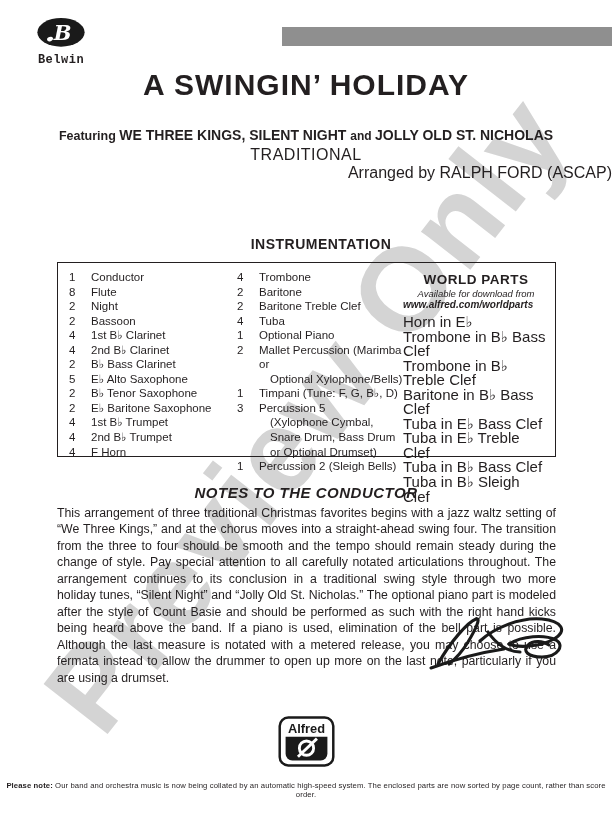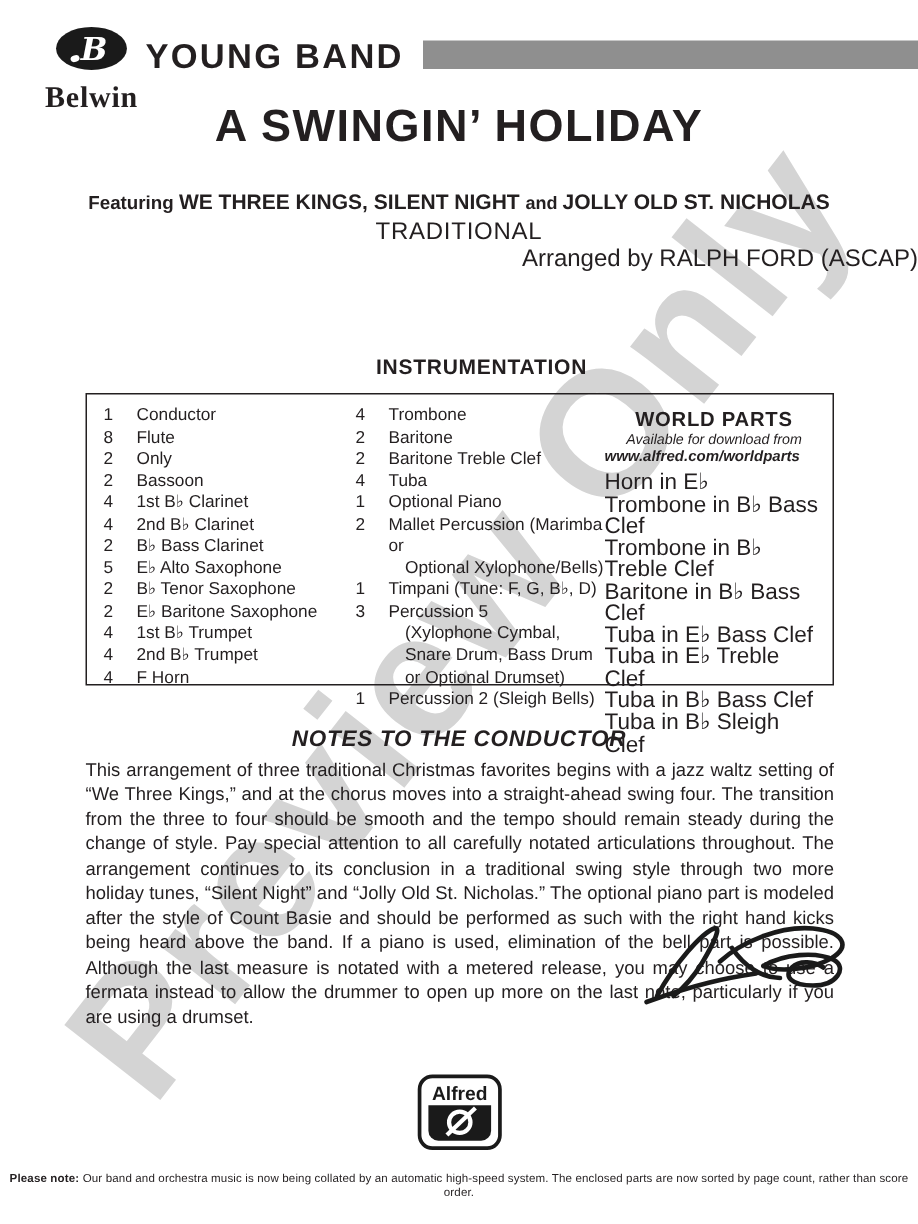--- a/index.html
+++ b/index.html
@@ -25,23 +25,23 @@
     white-space: nowrap;
     z-index: 0;
     user-select: none;
   }
   .content { position: absolute; inset: 0; z-index: 1; }
 
   
   .banner { position: absolute; top: 16px; left: 0; right: 0; height: 58px; }
   .logo-wrap { position: absolute; left: 24px; top: 0; width: 74px; text-align: center; }
   .brand-name {
-    font-family: Liberation Serif, serif;
+    font-family: Liberation Mono, monospace;
     font-weight: bold;
-    font-size: 20px;
+    font-size: 12px;
     letter-spacing: 0.5px;
     margin-top: -3px;
   }
   .series {
     position: absolute; left: 97px; top: 8px;
     font-size: 23px; font-weight: bold; letter-spacing: 1.5px;
   }
   .series-bar {
     position: absolute; left: 282px; right: 0; top: 11px; height: 19px;
   }
@@ -121,21 +121,20 @@
 
     <div class="banner">
       <div class="logo-wrap">
         <svg width="54" height="36" viewBox="0 0 64 42">
           <ellipse cx="32" cy="19" rx="28" ry="17" fill="#1a1a1a"></ellipse>
           <text x="34" y="28" font-family="DejaVu Serif, serif" font-style="italic" font-weight="bold" font-size="25" fill="#ffffff" text-anchor="middle">B</text>
           <ellipse cx="19" cy="27" rx="3.6" ry="2.6" fill="#ffffff" transform="rotate(-18 19 27)"></ellipse>
         </svg>
         <div class="brand-name">Belwin</div>
       </div>
-      <div class="series">YOUNG BAND</div>
       <div class="series-bar" style="background: rgb(143, 143, 143);"></div>
     </div>
 
     <div class="title">A SWINGIN’ HOLIDAY</div>
     <div class="subtitle">
       <span class="feat">Featuring </span><span class="works">WE THREE KINGS, SILENT NIGHT </span><span class="and">and </span><span class="works">JOLLY OLD ST. NICHOLAS</span>
     </div>
     <div class="composer">TRADITIONAL</div>
     <div class="arranger">Arranged by RALPH FORD (ASCAP)</div>
 
@@ -145,21 +144,21 @@
           <div class="irow">
             <span class="qty">1</span>
             <span class="nm">Conductor</span>
           </div>
           <div class="irow">
             <span class="qty">8</span>
             <span class="nm">Flute</span>
           </div>
           <div class="irow">
             <span class="qty">2</span>
-            <span class="nm">Only</span>
+            <span class="nm">Night</span>
           </div>
           <div class="irow">
             <span class="qty">2</span>
             <span class="nm">Bassoon</span>
           </div>
           <div class="irow">
             <span class="qty">4</span>
             <span class="nm">1st B♭ Clarinet</span>
           </div>
           <div class="irow">

